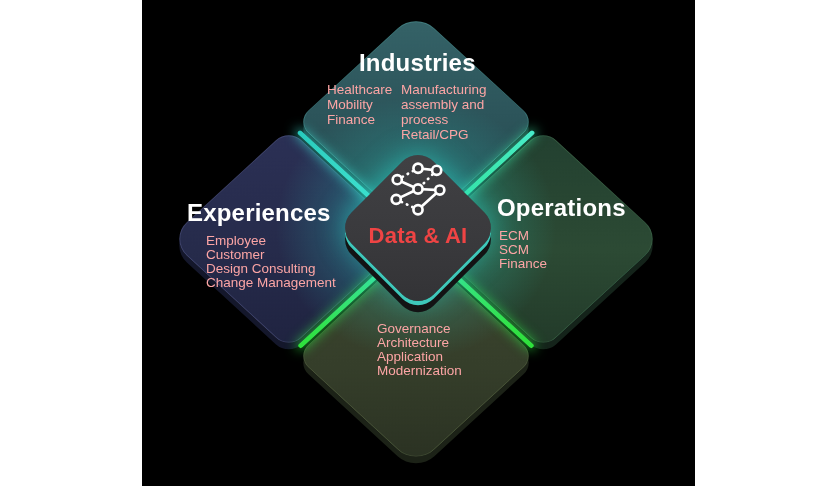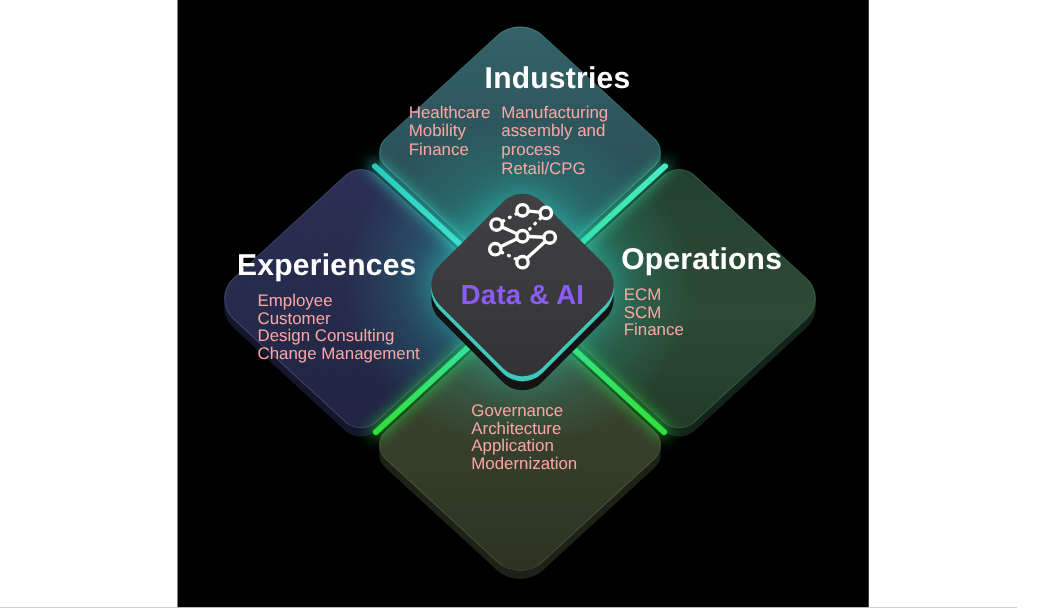--- a/index.html
+++ b/index.html
@@ -102,29 +102,29 @@
       0 0 28px rgba(46, 220, 205, 0.55);
     z-index: 3;
   }
   .center-content {
     position: absolute; left: 214px; top: 162px; width: 124px;
     display: flex; flex-direction: column; align-items: center;
     z-index: 4;
   }
   .center-title {
     margin-top: 7px;
-    font-size: 22px; font-weight: 700; color: #8b5cf6;
+    font-size: 22px; font-weight: 700; color: #ef4444;
     letter-spacing: 0.2px;
     white-space: nowrap;
   }
   
   .tblock { position: absolute; z-index: 4; color: #ffffff; }
   .tblock h2 {
     margin: 0; font-size: 24px; font-weight: 700; color: #ffffff;
-    letter-spacing: 0.2px; line-height: 28px; white-space: nowrap; text-align: center;
+    letter-spacing: 0.2px; line-height: 28px; white-space: nowrap;
   }
   .list {
     list-style: none; margin: 0; padding: 0;
     font-size: 13.5px; line-height: 14px; color: #fca5a5;
   }
   .t-industries { left: 185px; top: 49px; }
   .t-industries h2 { margin-left: 32px; margin-bottom: 5px; }
   .t-industries .cols { display: flex; }
   .t-industries .col1 { width: 62px; line-height: 15px; }
   .t-industries .col2 { width: 132px; margin-left: 12px; line-height: 15px; }

